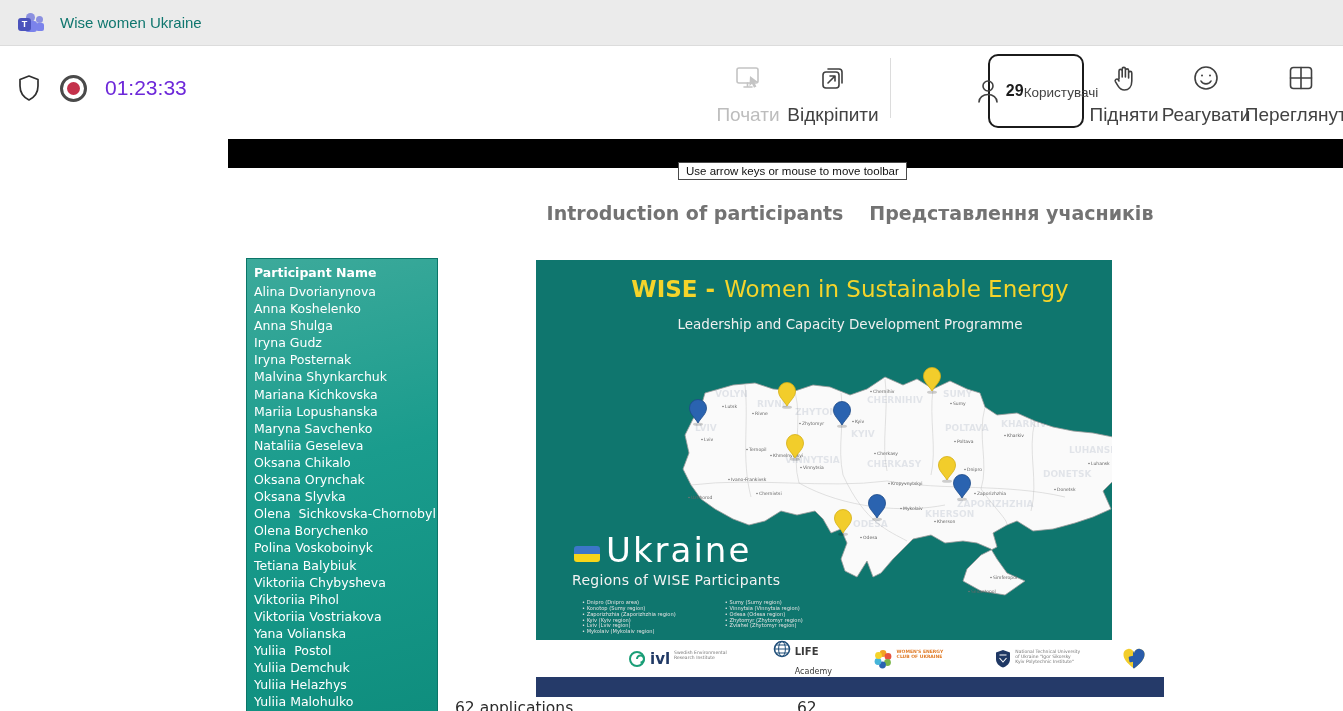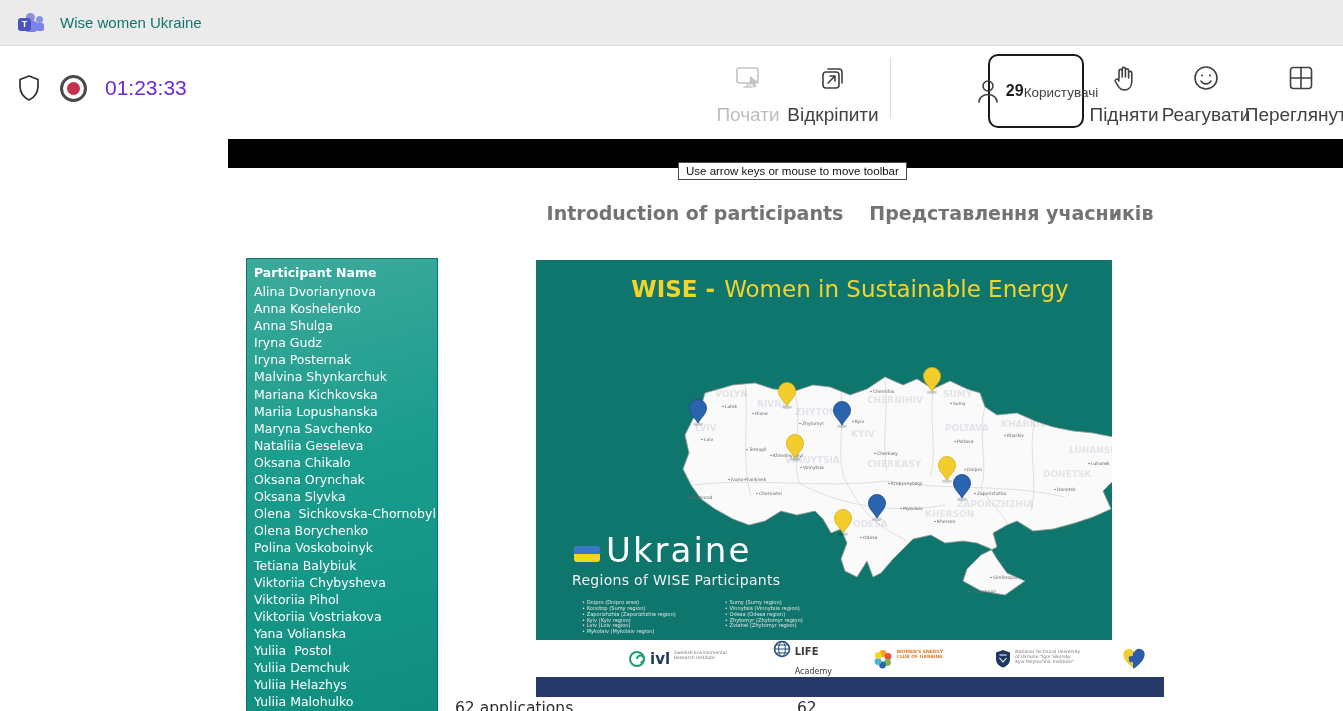--- a/index.html
+++ b/index.html
@@ -241,20 +241,21 @@
 
       <div class="row"><span>Yuliia Malohulko</span></div>
     </div>
 </div>
 
 <div class="slide">
   <div class="s-main">
     <div class="s-title">
       <b>WISE -</b><span>Women in Sustainable Energy</span>
     </div>
+    <div class="s-sub">Leadership and Capacity Development Programme</div>
 
     <svg class="s-map" id="ua-map" viewBox="0 0 510 265">
       <path class="land" d="M60,30 L88,22 L110,20 L128,26 L150,28 L168,22 L185,24 L205,32 L222,26 L240,14 L258,22 L272,16 L288,26 L305,18 L322,26 L335,30
         L340,44 L352,52 L372,50 L390,58 L408,64 L428,68 L448,70 L468,74 L490,94
         L484,112 L468,118 L458,128 L466,146 L448,154 L430,160
         L408,166 L388,168 L372,158 L362,162 L348,170 L352,184
         L336,192 L322,206 L318,218 L336,228 L360,232 L380,218 L362,210 L352,196 L346,186
         L332,180 L318,178 L300,180 L286,172 L268,176 L258,186 L248,196 L236,210 L228,214 L222,198 L212,214 L200,208 L196,196
         L202,180 L196,166 L186,170 L178,156 L170,148
         L152,152 L136,148 L120,158 L104,162 L88,156 L70,146 L56,136 L46,122

